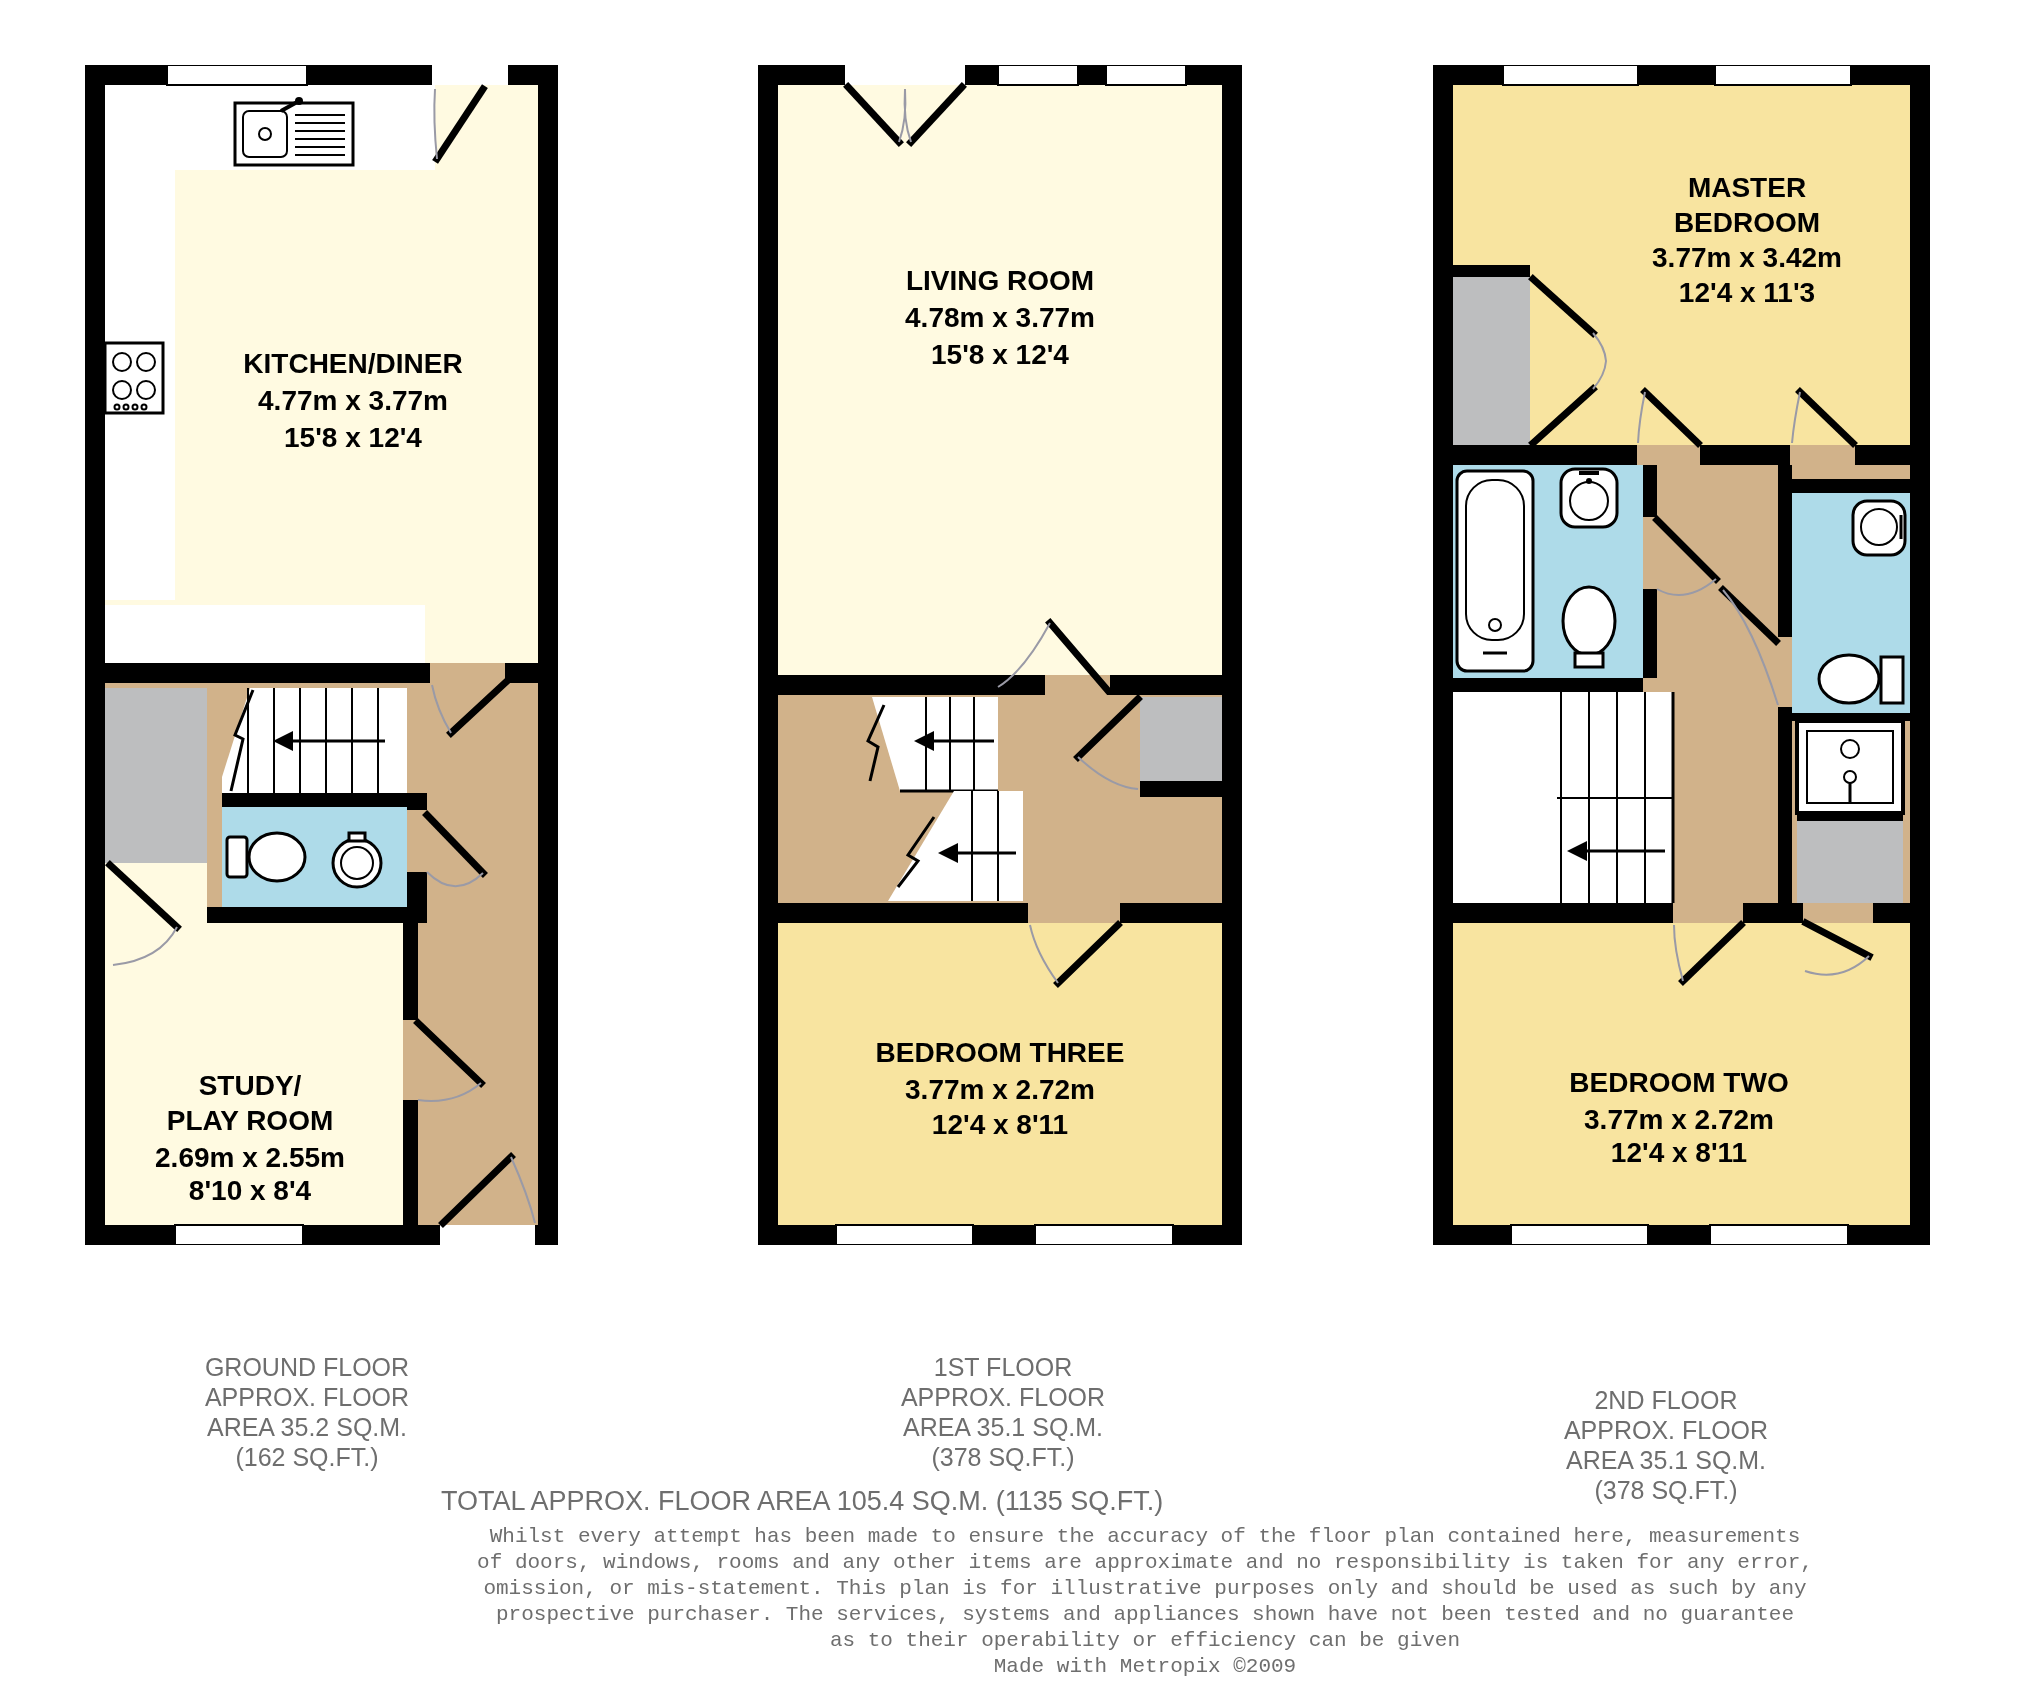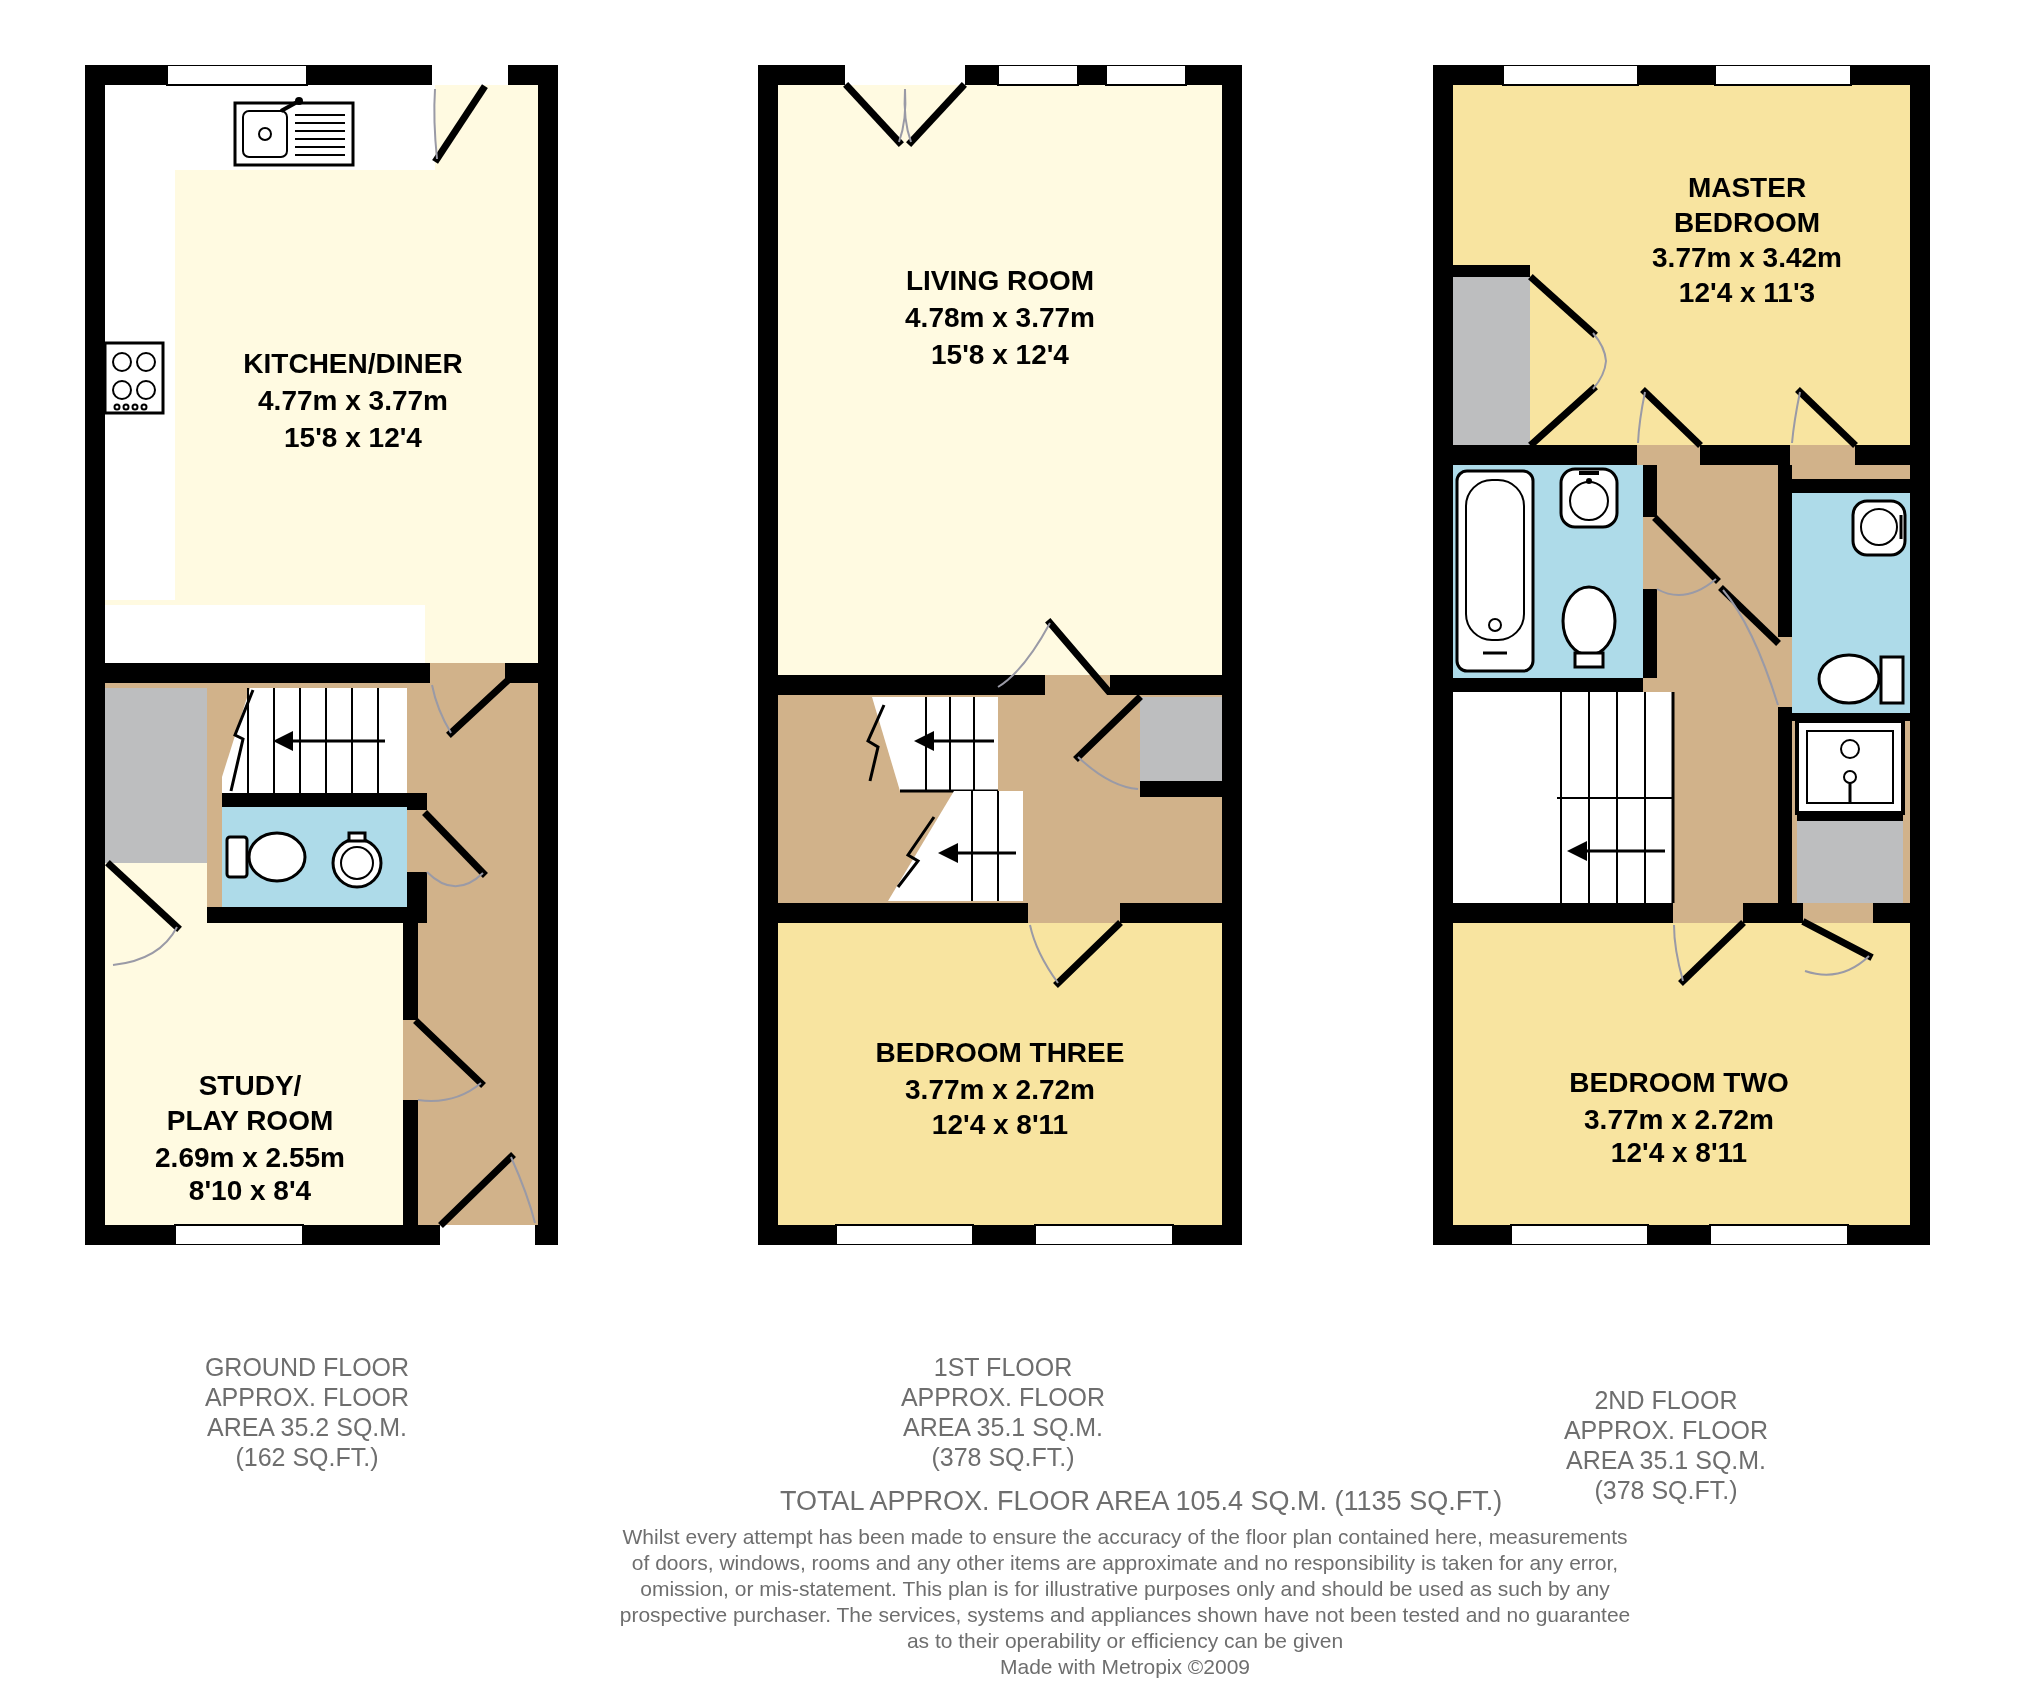--- a/index.html
+++ b/index.html
@@ -26,24 +26,24 @@
   .tread{stroke:#000;stroke-width:2;}
   .brk{fill:none;stroke:#000;stroke-width:3;}
   .arrow{stroke:#000;stroke-width:3;}
   .rlabel{font:bold 28px "Liberation Sans",sans-serif;fill:#000;text-anchor:middle;}
 
   .caption{position:absolute;top:1352px;width:400px;text-align:center;
            font-size:25px;line-height:30px;color:#6E6E6E;}
   #caption-ground{left:107px;}
   #caption-first{left:803px;}
   #caption-second{left:1466px;margin-top:33px;}
-  #footer-total{position:absolute;top:1486px;left:441px;width:1400px;text-align:center;
+  #footer-total{position:absolute;top:1486px;left:441px;width:1400px;
                 font-size:27px;color:#6E6E6E;}
-  #footer-disclaimer{position:absolute;top:1524px;left:425px;width:1400px;text-align:center;
-                font-size:21px;line-height:26px;color:#6E6E6E;}
+  #footer-disclaimer{position:absolute;top:1524px;left:445px;width:1400px;text-align:center;
+                font-size:21px;line-height:26px;color:#6E6E6E;font-family:Liberation Mono, monospace;}
 </style>
 </head>
 <body>
 
 <div id="page">
 
   <svg id="plan-ground" class="plan" width="473" height="1180" viewBox="0 0 473 1180">
     <rect class="wall" x="0" y="0" width="473" height="1180"></rect>
 
     <rect class="cream" x="20" y="20" width="433" height="520"></rect>

